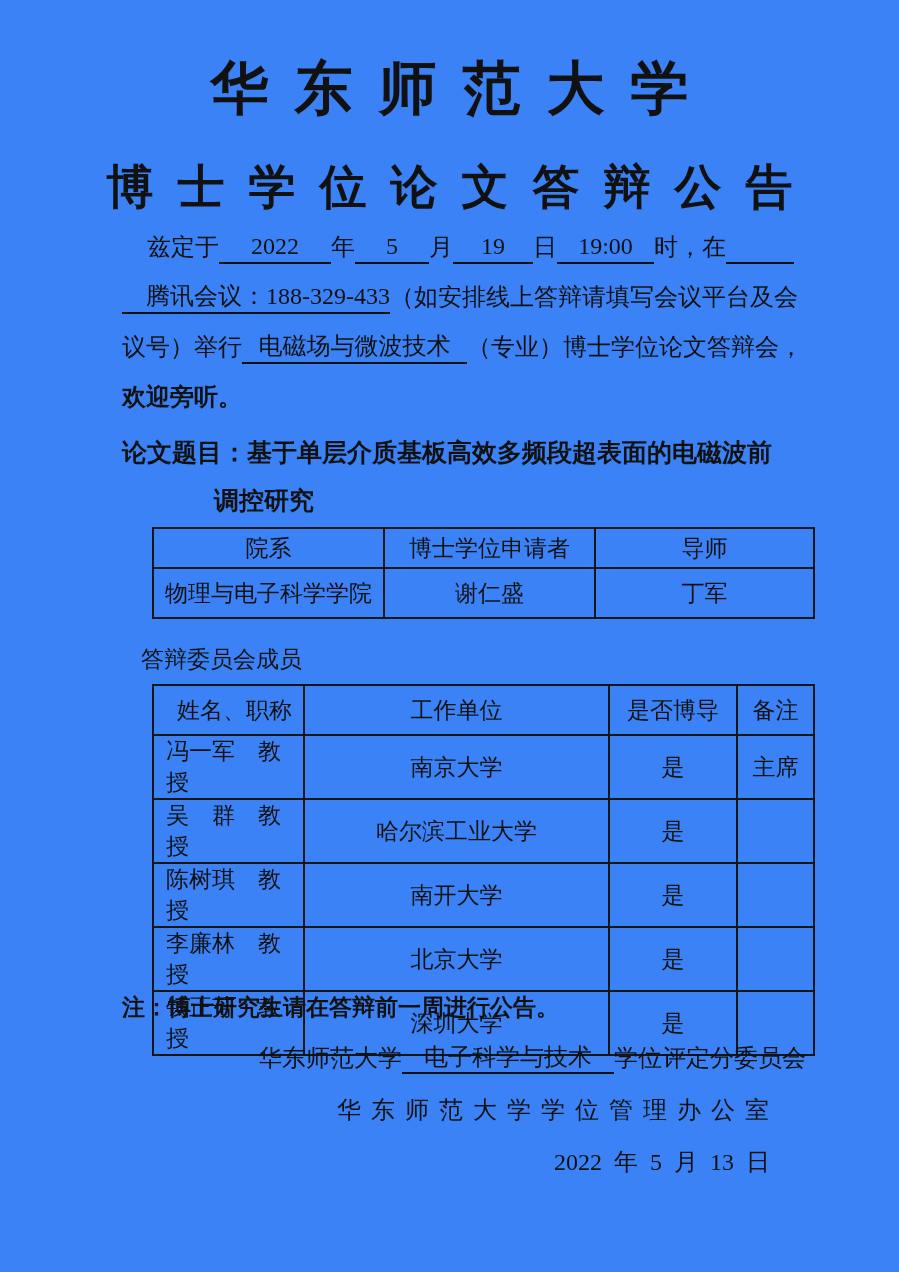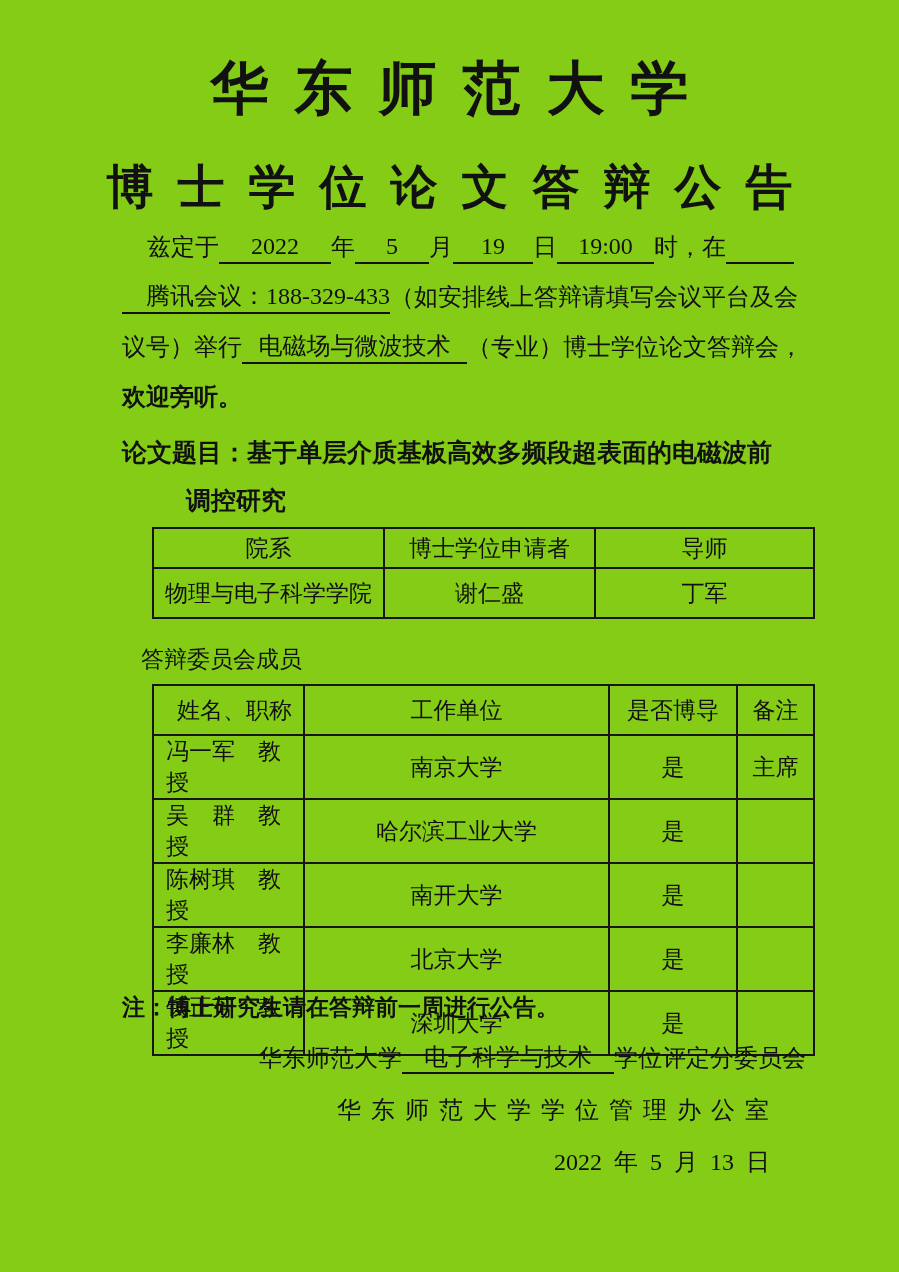--- a/index.html
+++ b/index.html
@@ -4,21 +4,21 @@
 <style>
   * { margin:0; padding:0; box-sizing:border-box; }
   html,body { background:#ffffff; }
   body {
     width:899px; height:1272px;
     font-family:"Liberation Serif","DejaVu Serif",serif;
     color:#111111;
     position:relative;
     overflow:hidden;
   }
-  .page { position:relative; width:899px; height:1272px; background:#84cc16; }
+  .page { position:relative; width:899px; height:1272px; background:#3b82f6; }
 
   .uni-title {
     position:absolute; top:50px; left:0; width:899px;
     text-align:center;
     font-size:58px; font-weight:bold;
     letter-spacing:26px; padding-left:26px;
     white-space:nowrap;
   }
   .doc-subtitle {
     position:absolute; top:156px; left:0; width:899px;
@@ -41,21 +41,21 @@
     line-height:32px;
     min-height:34px;
   }
   .blank.num { font-size:24px; }
 
   .thesis-block {
     position:absolute; left:122px; top:438px; width:700px;
     font-size:25px; font-weight:bold; line-height:30px;
     white-space:nowrap;
   }
-  .thesis-line2 { margin-top:18px; margin-left:64px; }
+  .thesis-line2 { margin-top:18px; margin-left:92px; }
 
   table { border-collapse:collapse; table-layout:fixed; }
   table, th, td { border:2px solid #161616;margin-left:30px; }
   th { font-weight:normal; }
   th, td { font-size:23px; text-align:center; vertical-align:middle; overflow:hidden; }
 
   .info-table { position:absolute; left:122px; top:527px; width:661px; }
   .info-table th { height:40px; }
   .info-table td { height:50px; }
 

